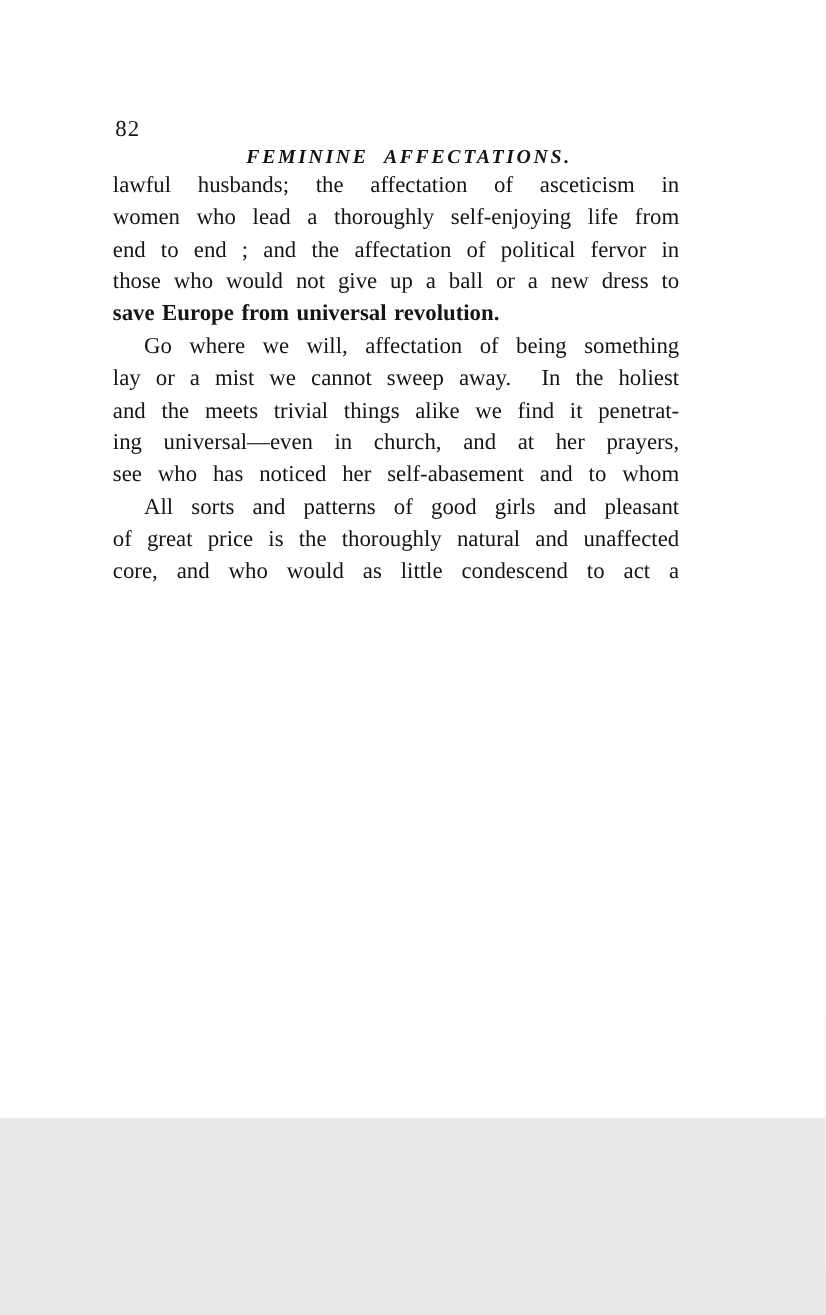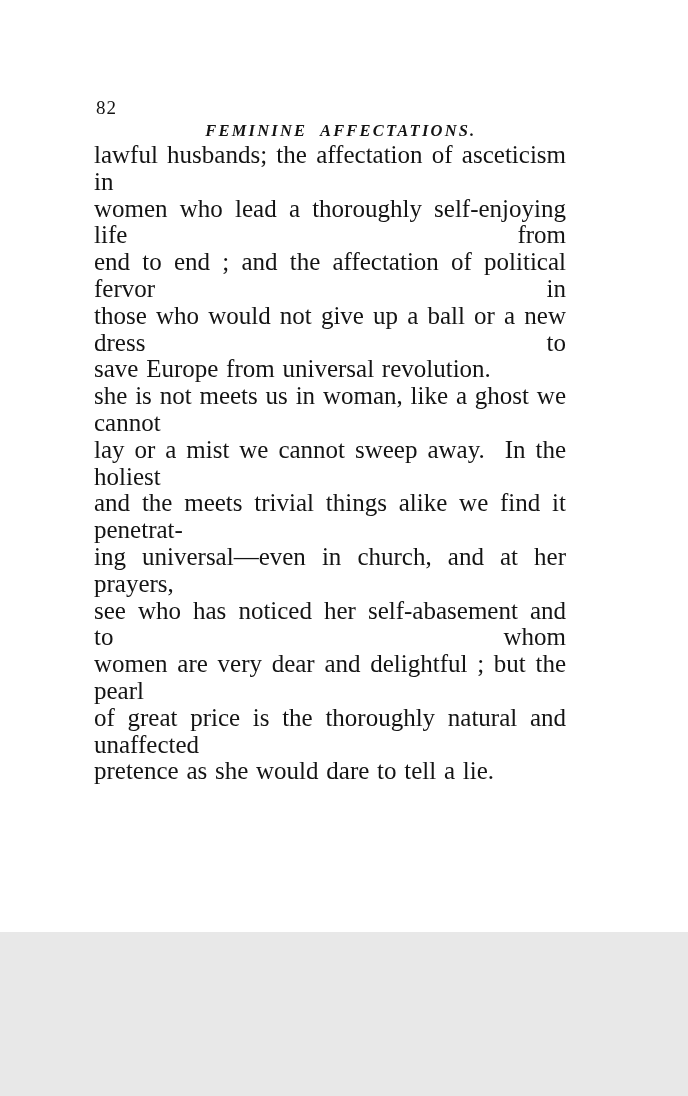--- a/index.html
+++ b/index.html
@@ -39,32 +39,33 @@
     transform: translateX(-46%);
     white-space: nowrap;
     font-style: italic;
     font-weight: 700;
     font-size: 16.5px;
     letter-spacing: 2.2px;
     word-spacing: 7px;
     margin-top: 23px;
   }
   .body-text {
-    font-size: 25px;
+    font-size: 19px;
     line-height: 26.8px;
     word-spacing: 1.5px;
   }
   .paragraph { margin: 0; }
   .line {
     text-align: justify;
     text-align-last: justify;
     white-space: normal;
   }
   .line.last {
     text-align-last: left;
+    font-weight: bold;
   }
   .line.indent {
     text-indent: 26px;
   }
 </style>
 </head>
 <body>
 
 <div class="page">
   <div class="content">
@@ -78,28 +79,28 @@
 
       <div class="paragraph">
         <div class="line">lawful husbands; the affectation of asceticism in</div>
         <div class="line">women who lead a thoroughly self-enjoying life from</div>
         <div class="line">end to end ; and the affectation of political fervor in</div>
         <div class="line">those who would not give up a ball or a new dress to</div>
         <div class="line last">save Europe from universal revolution.</div>
       </div>
 
       <div class="paragraph">
-        <div class="line">she is not meets us in woman, like a ghost we cannot</div>
+        <div class="line indent">Go where we will, affectation of being something</div>
         <div class="line">lay or a mist we cannot sweep away.&nbsp; In the holiest</div>
         <div class="line">and the meets trivial things alike we find it penetrat-</div>
         <div class="line">ing universal—even in church, and at her prayers,</div>
         <div class="line">see who has noticed her self-abasement and to whom</div>
       </div>
 
       <div class="paragraph">
-        <div class="line">women are very dear and delightful ; but the pearl</div>
+        <div class="line indent">All sorts and patterns of good girls and pleasant</div>
         <div class="line">of great price is the thoroughly natural and unaffected</div>
-        <div class="line last">pretence as she would dare to tell a lie.</div>
+        <div class="line">core, and who would as little condescend to act a</div>
       </div>
 
     </div>
   </div>
 </div>
 
 </body></html>

